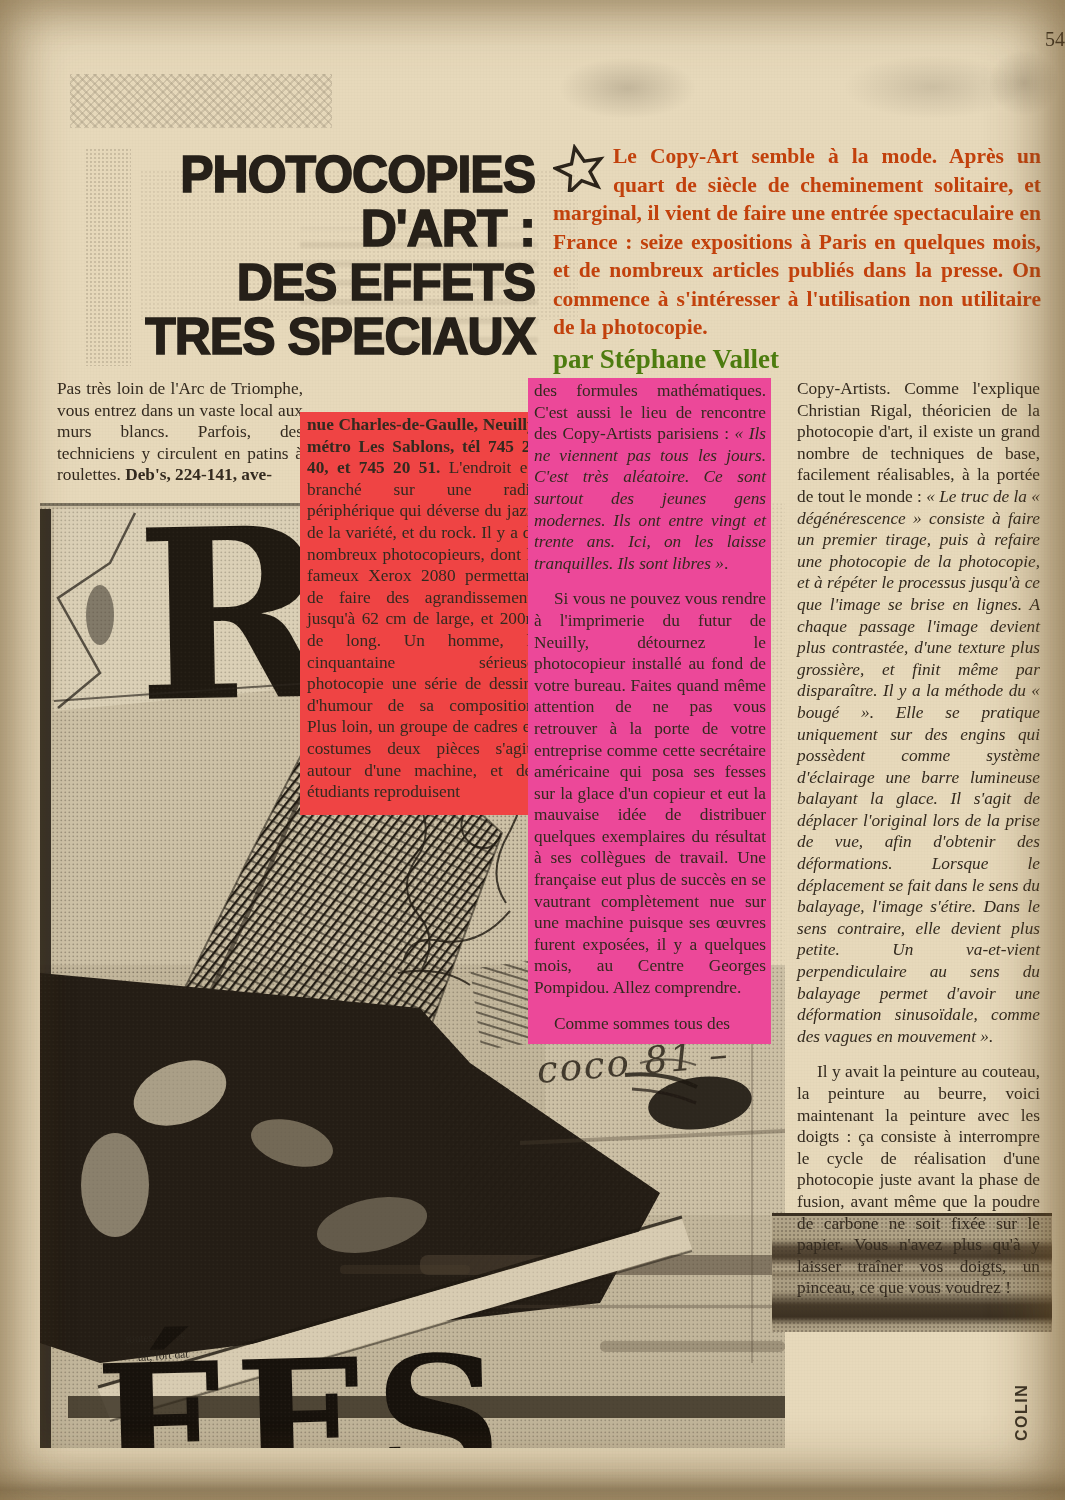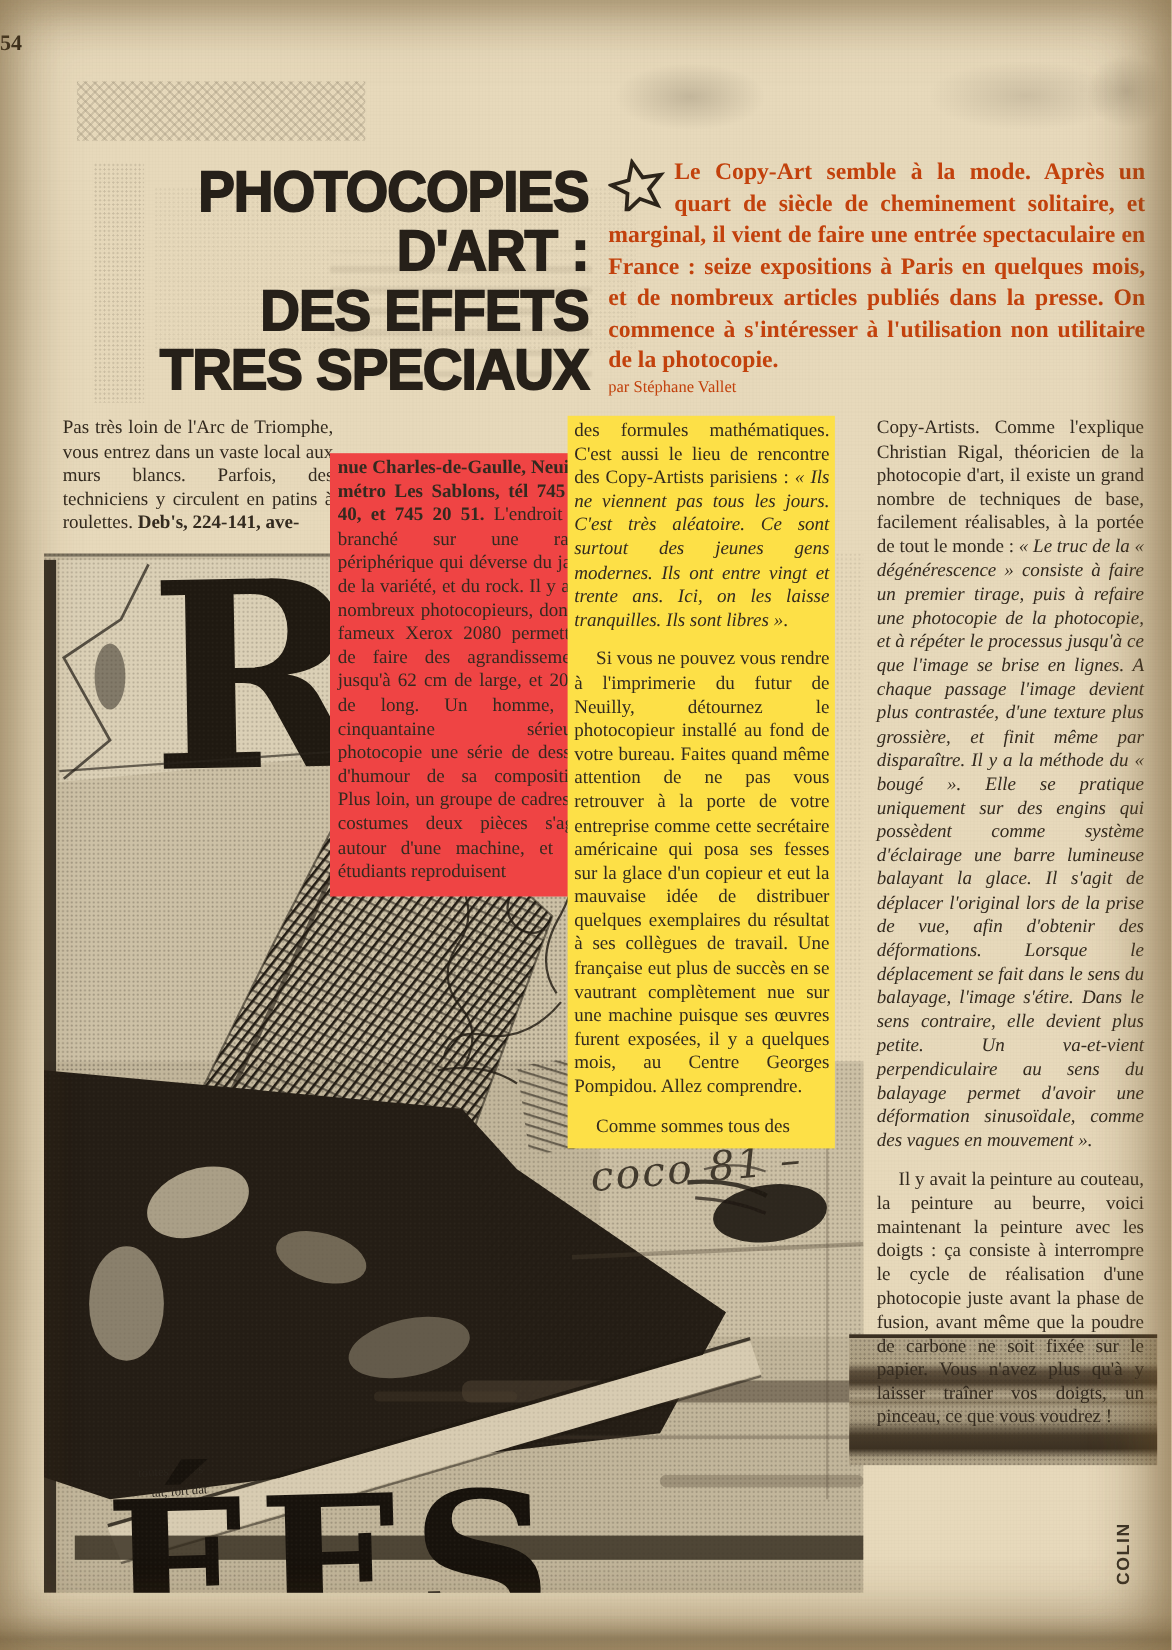--- a/index.html
+++ b/index.html
@@ -50,22 +50,22 @@
   .gh-b3{left:988px;top:50px;width:72px;height:66px;opacity:.8;
     background:radial-gradient(ellipse at 50% 50%, rgba(85,75,58,.30), rgba(0,0,0,0) 70%);}
   .gh-strip{left:85px;top:148px;width:46px;height:218px;opacity:.32;}
   .gh-patch{left:140px;top:170px;width:438px;height:150px;opacity:.15;}
   .gh-lines{
     left:300px;top:228px;width:238px;height:128px;opacity:.55;filter:blur(1px);
     background:repeating-linear-gradient(0deg, rgba(0,0,0,0) 0 13px, rgba(90,78,58,.18) 13px 19px);
   }
   
   .pagenum{
-    position:absolute;left:0;top:28px;width:1065px;text-align:left;z-index:5;
-    font-family:"Liberation Serif",serif;font-weight:700;font-size:20px;color:#2c241a;
+    position:absolute;left:0;top:28px;width:1065px;text-align:right;z-index:5;
+    font-family:"Liberation Serif",serif;font-weight:400;font-size:20px;color:#2c241a;
   }
   .masthead{
     position:absolute;left:55px;top:56px;width:990px;z-index:5;white-space:nowrap;
     font-family:"DejaVu Serif",serif;font-weight:700;font-size:54px;line-height:60px;
     letter-spacing:23px;word-spacing:8px;color:#27211a;
     text-shadow:1px 1px 0 rgba(40,30,15,.18);
   }
   @supports ((-webkit-background-clip:text) or (background-clip:text)){
     .masthead{
       background-image:repeating-linear-gradient(90deg,#27211a 0 2.6px, rgba(39,33,26,.1) 2.6px 4.8px);
@@ -83,35 +83,35 @@
   }
   
   .standfirst{
     position:absolute;left:553px;top:142px;width:488px;z-index:5;
     font-family:"Liberation Serif",serif;font-weight:700;font-size:21.5px;line-height:28.5px;
     color:#c2410c;text-align:justify;
   }
   .star{float:left;width:52px;height:48px;margin:2px 8px 0 0;}
   .byline{
     position:absolute;left:553px;top:344px;z-index:5;
-    font-family:"Liberation Serif",serif;font-weight:400;font-size:15px;color:#c2410c;
+    font-family:"Liberation Serif",serif;font-weight:700;font-size:27px;color:#4d7c0f;
   }
   
   .col{
     position:absolute;top:378px;z-index:5;
     font-family:"Liberation Serif",serif;font-size:17.3px;line-height:21.6px;
     color:#332a1f;text-align:justify;
   }
   .col p{margin:0;}
   .col p + p{text-indent:1.15em;margin-top:14px;}
   .b{font-weight:700;}
   .i{font-style:italic;}
   .col1{left:57px;width:246px;}
   .col2{left:300px;width:244px;background:#ef4444;padding:2px 5px 12px 7px;min-height:322px;box-sizing:border-box;margin-top:34px;}
-  .col3{left:516px;width:243px;background:#fde047;padding:2px 5px 10px 6px;min-height:584px;box-sizing:border-box;}
+  .col3{left:528px;width:243px;background:#ec4899;padding:2px 5px 10px 6px;min-height:584px;box-sizing:border-box;}
   .col4{left:797px;width:243px;}
   
   #art{position:absolute;left:40px;top:503px;width:745px;height:945px;z-index:2;overflow:hidden;}
   .band-right{
     position:absolute;left:772px;top:1213px;width:280px;height:119px;z-index:2;
     background:
       radial-gradient(rgba(60,50,38,.30) 30%, rgba(0,0,0,0) 31%) 0 0/4px 4px,
       linear-gradient(180deg,
         #3a2f21 0px,#3a2f21 3px,
         #b2a58a 3px,#ada083 26px,

